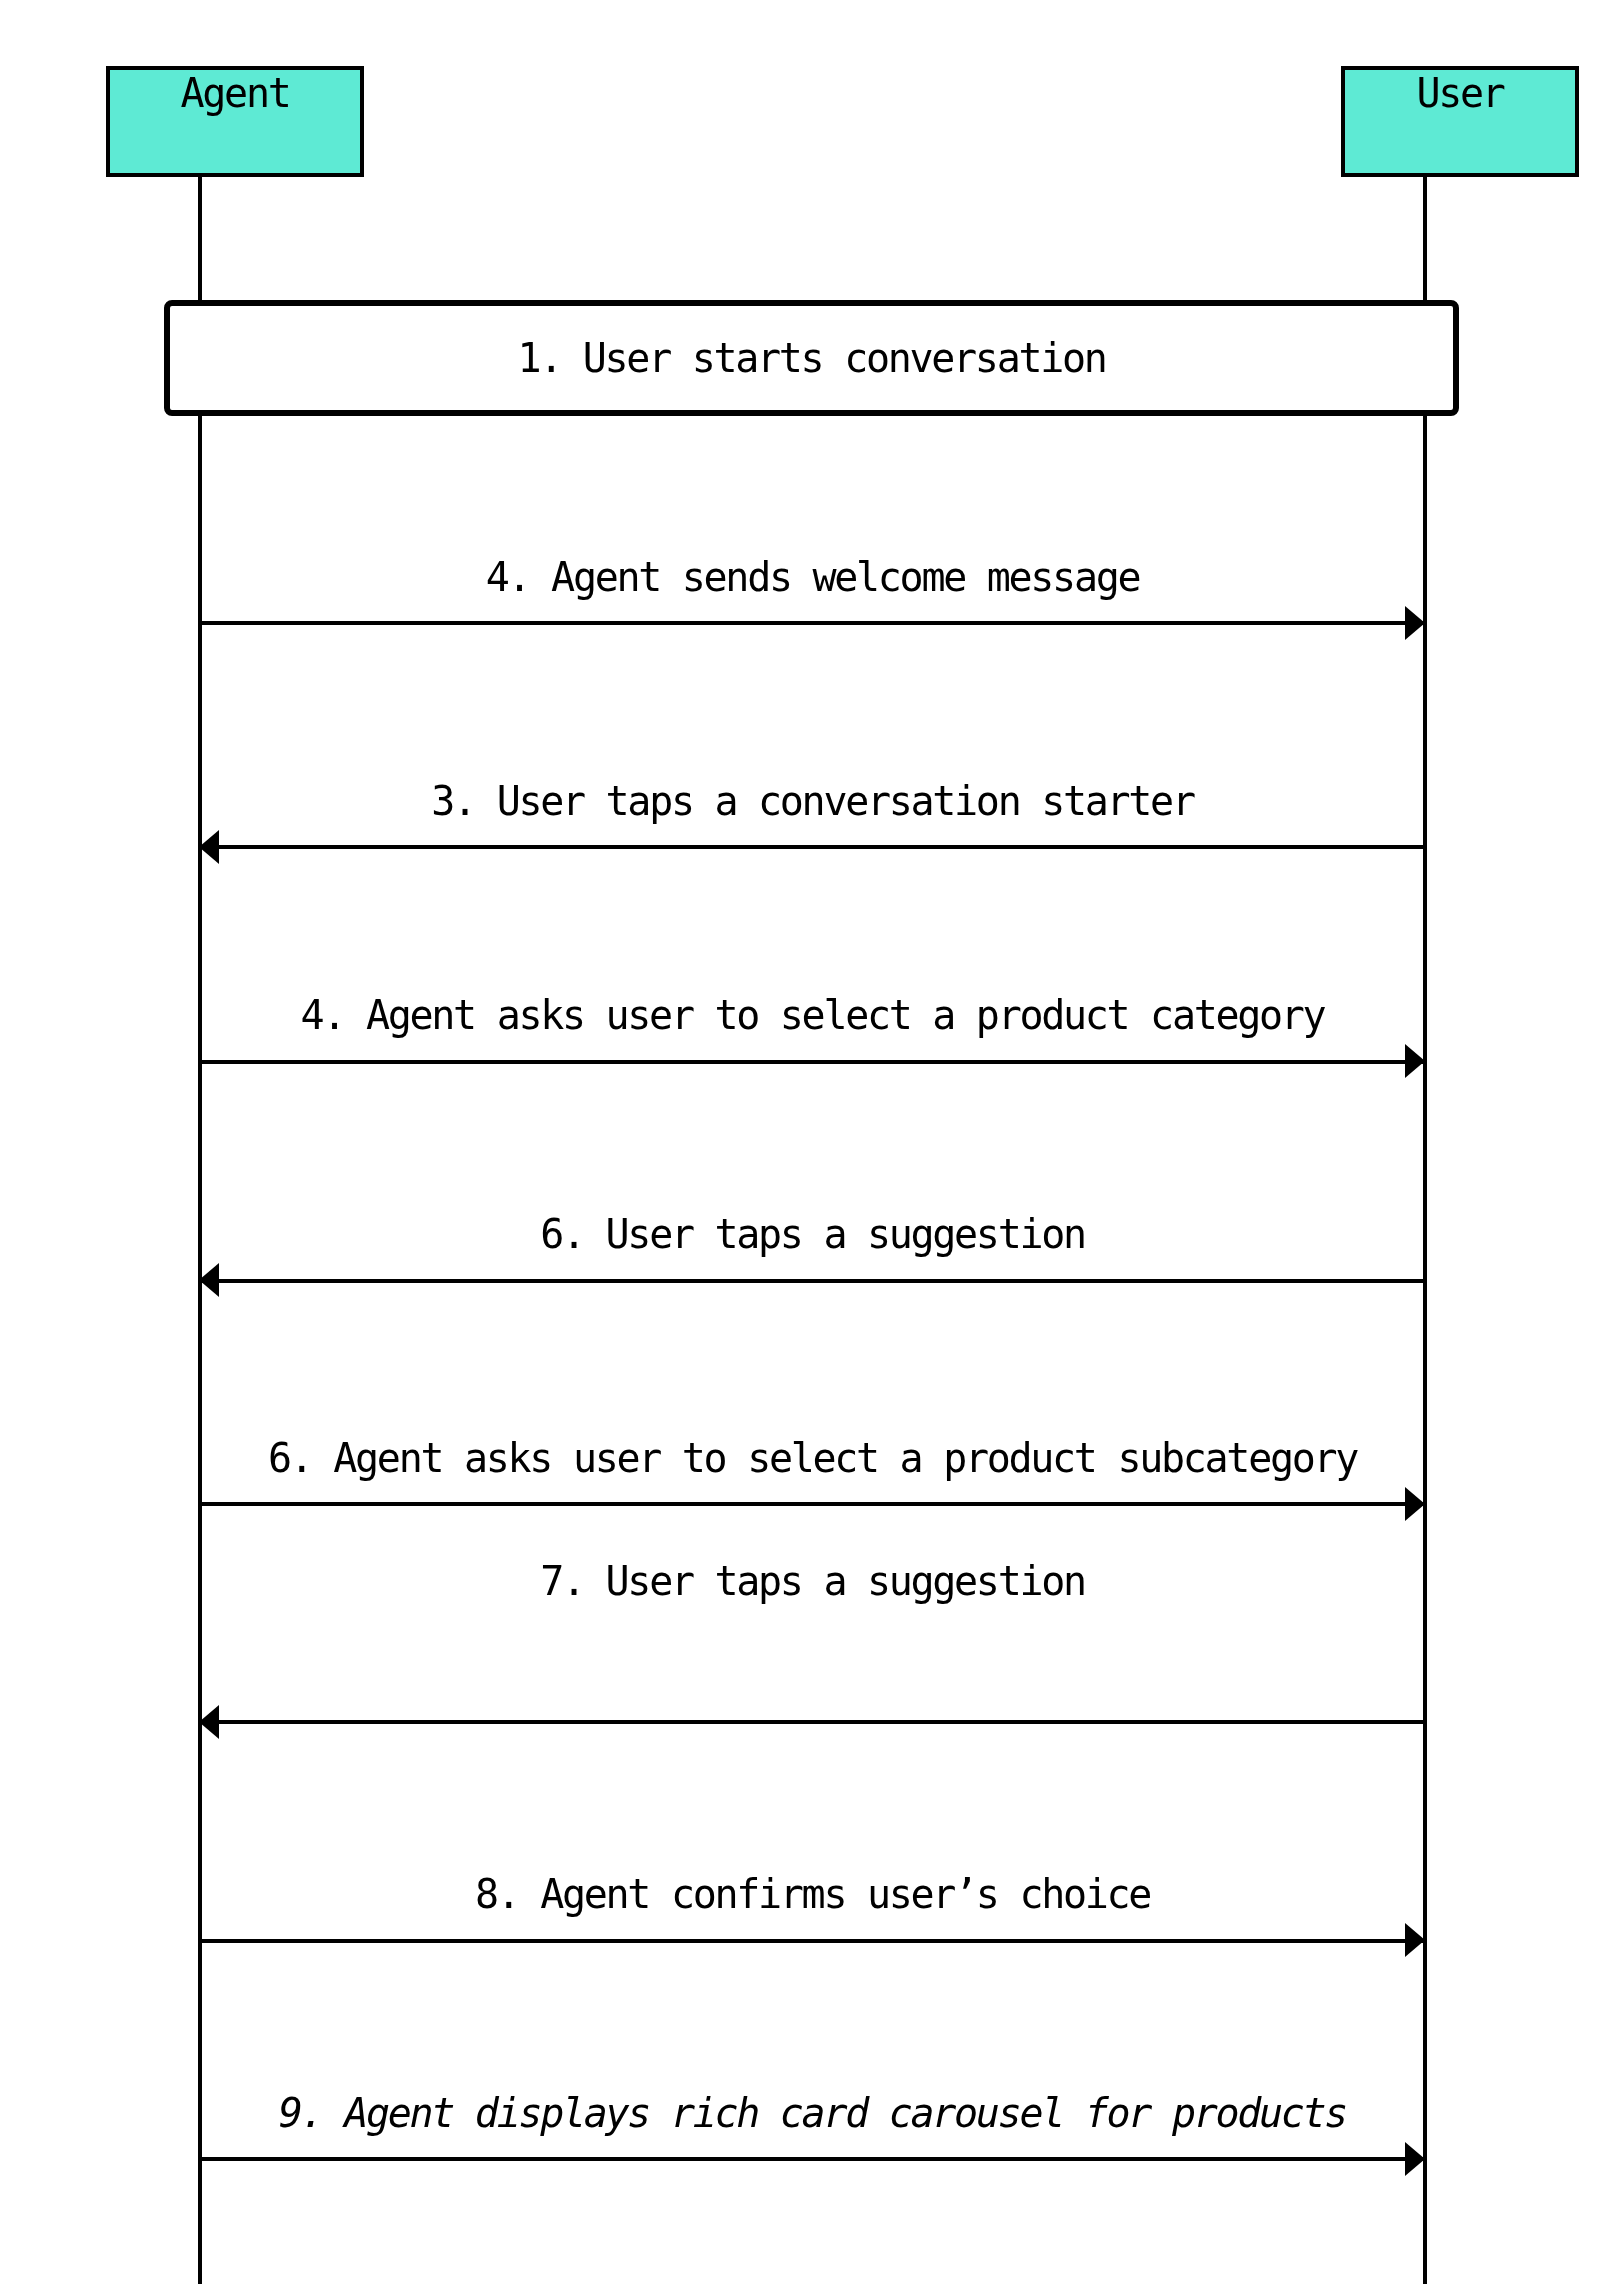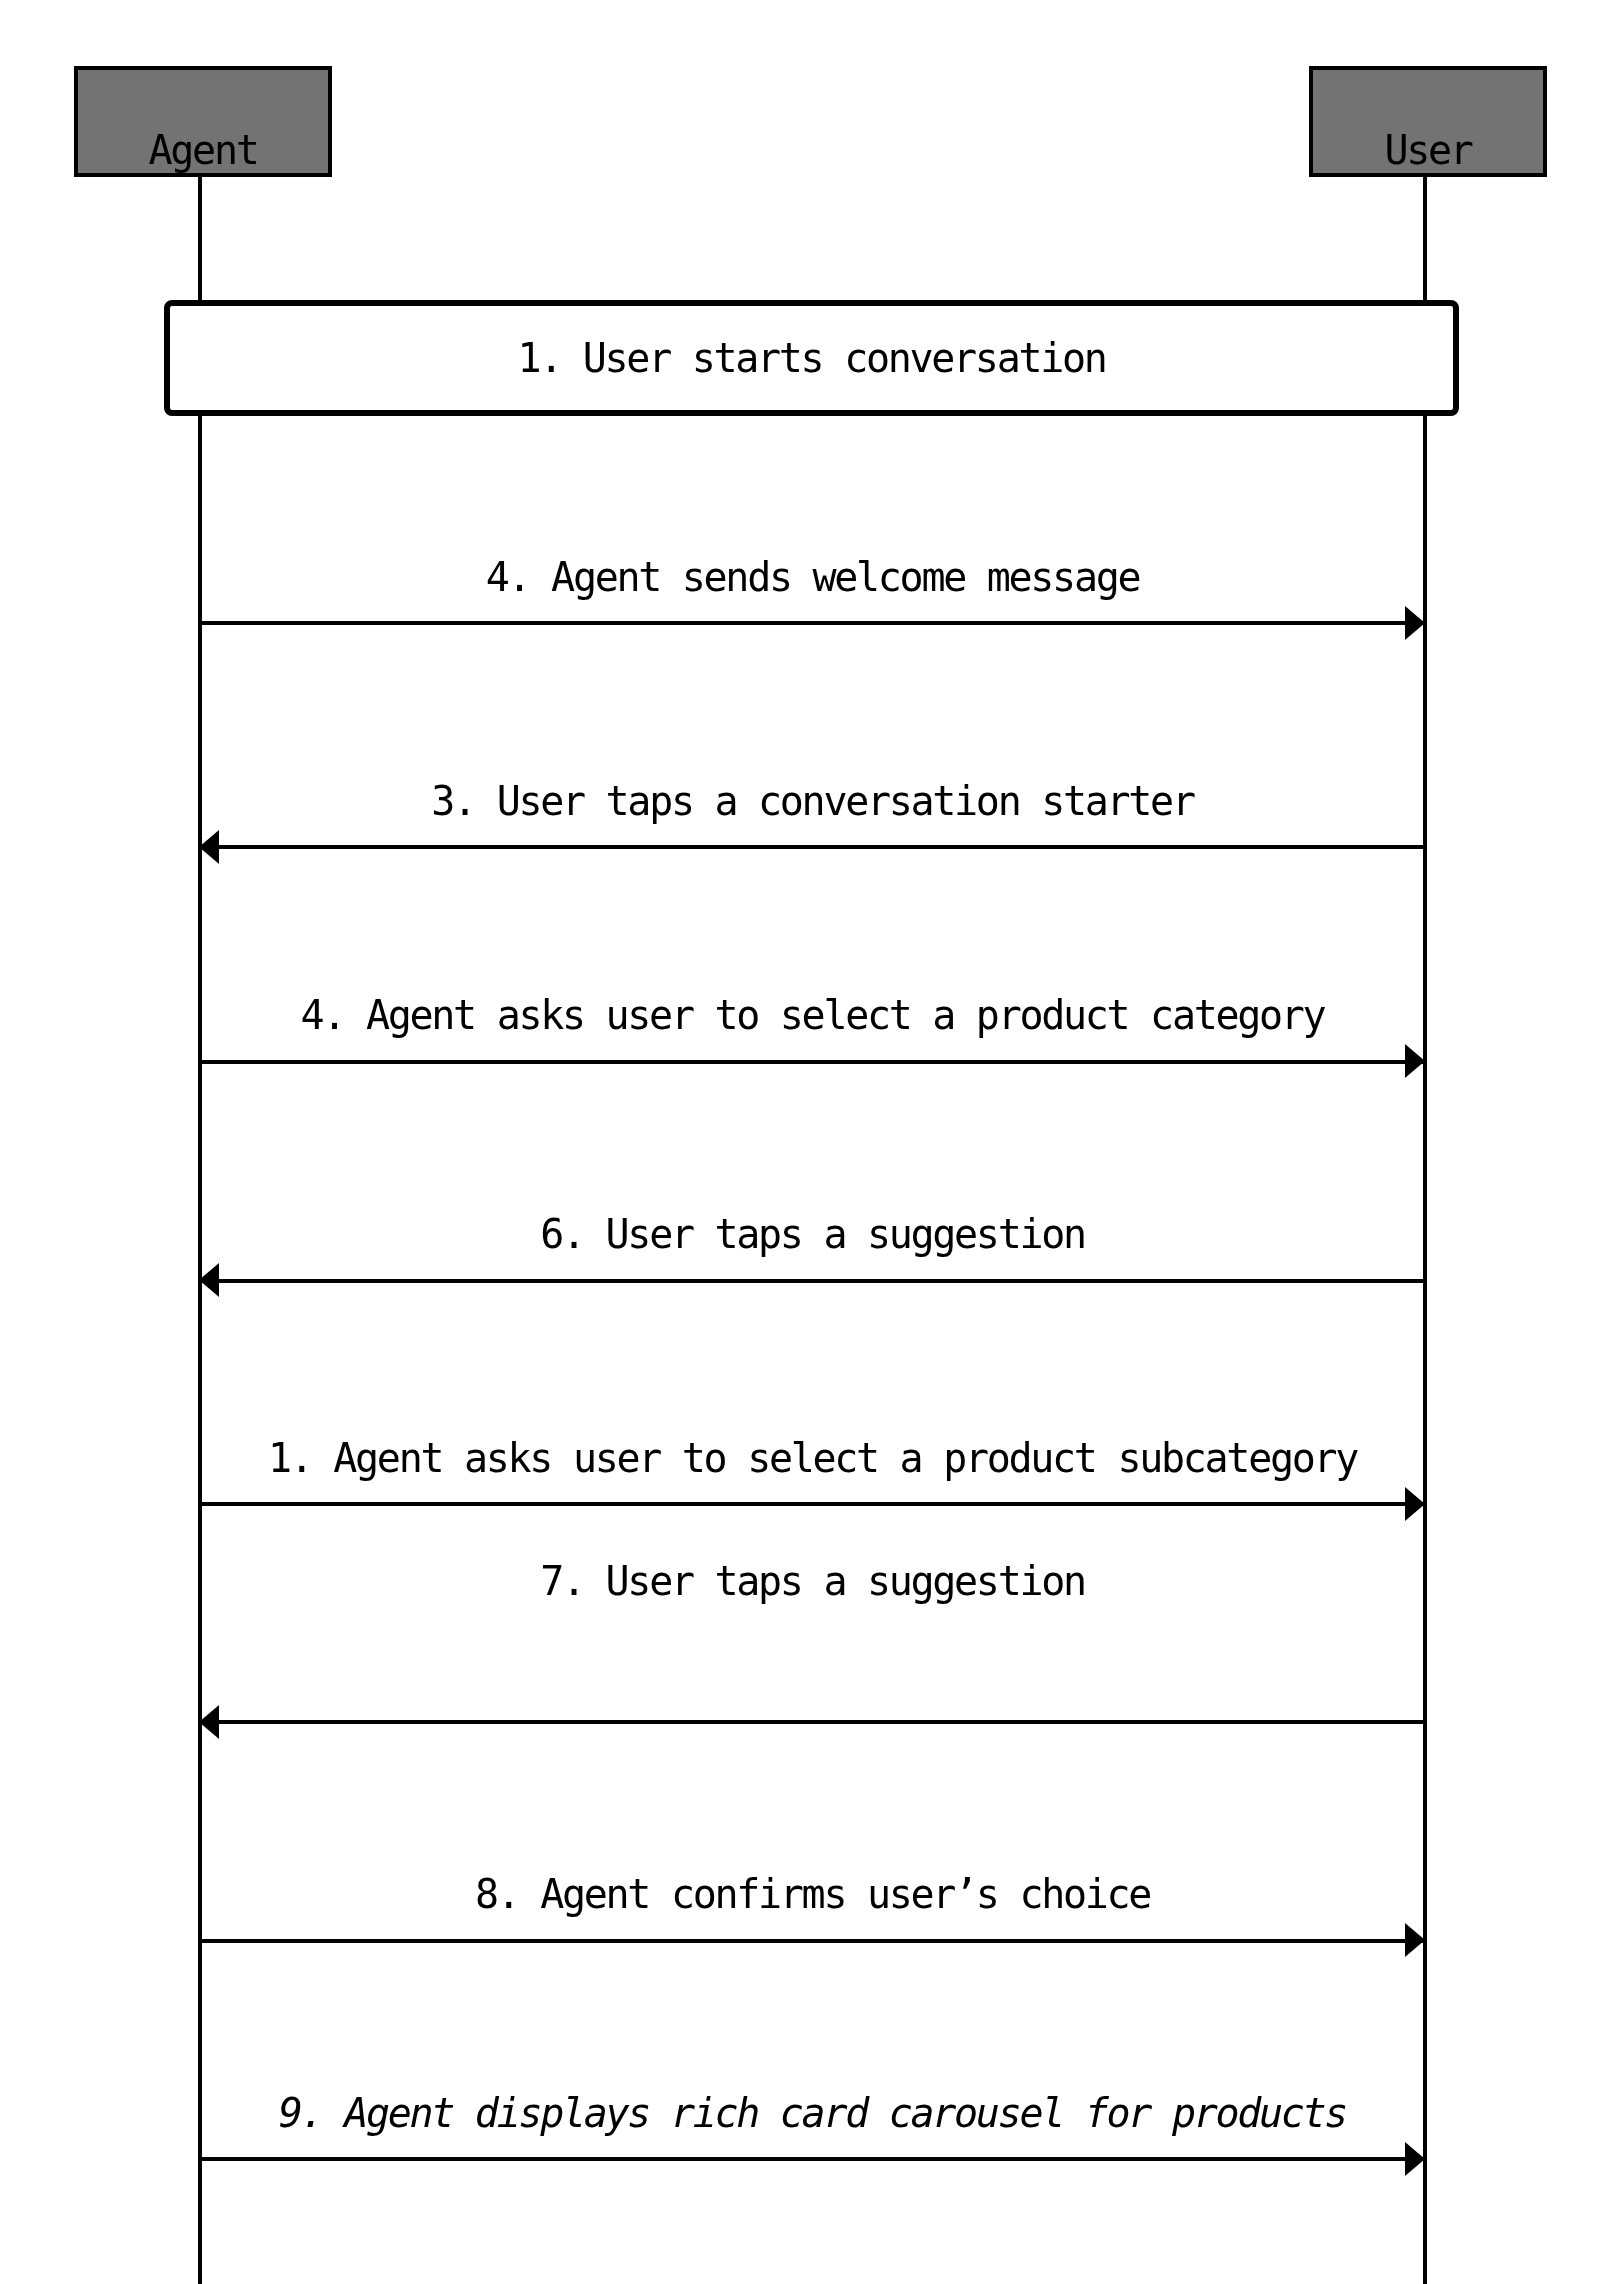--- a/index.html
+++ b/index.html
@@ -19,27 +19,28 @@
   .lifeline {
     position: absolute;
     width: 3.7px;
     background: #000000;
     z-index: 1;
   }
   .actor-box {
     position: absolute;
     box-sizing: border-box;
     border: 4.6px solid #000000;
-    background: #737373;
+    background: #5eead4;
     display: flex;
-    align-items: flex-end;
+    align-items: flex-start;
     justify-content: center;
     font-size: 40px;
     letter-spacing: -2.3px;
     z-index: 3;
+    margin-left: 32px;
   }
   .note-banner {
     position: absolute;
     box-sizing: border-box;
     border: 6.4px solid #000000;
     background: #ffffff;
     display: flex;
     align-items: center;
     justify-content: center;
     font-size: 40px;
@@ -125,21 +126,21 @@
   <div>
     <div class="message-label" style="left: 200px; width: 1225px; top: 1209px;">
           <div>6. User taps a suggestion</div>
         </div>
     <div class="message-line" style="left: 200px; width: 1225px; top: 1279px;"></div>
     <div class="message-arrowhead arrow-left" style="top: 1263px; left: 199px;"></div>
   </div>
 
   <div>
     <div class="message-label" style="left: 200px; width: 1225px; top: 1433px;">
-          <div>1. Agent asks user to select a product subcategory</div>
+          <div>6. Agent asks user to select a product subcategory</div>
         </div>
     <div class="message-line" style="left: 200px; width: 1225px; top: 1502px;"></div>
     <div class="message-arrowhead arrow-right" style="top: 1487px; left: 1405px;"></div>
   </div>
 
   <div>
     <div class="message-label" style="left: 200px; width: 1225px; top: 1556px;">
           <div>7. User taps a suggestion</div>
         </div>
     <div class="message-line" style="left: 200px; width: 1225px; top: 1720px;"></div>

